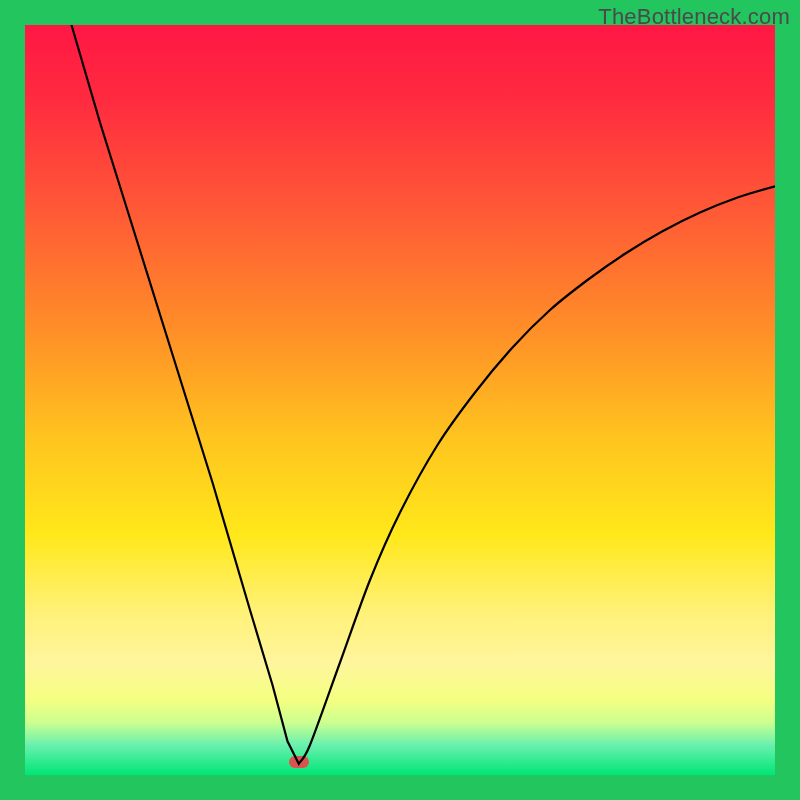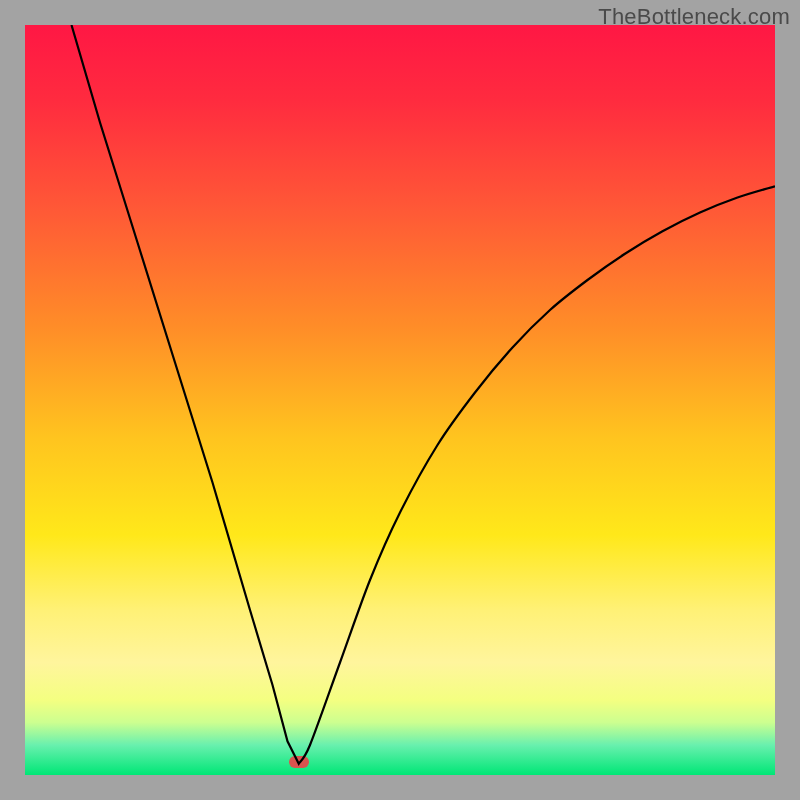--- a/index.html
+++ b/index.html
@@ -6,21 +6,21 @@
   html, body { width: 800px; height: 800px; overflow: hidden; }
   body {
     background: #000;
     font-family: Arial, Helvetica, sans-serif;
     position: relative;
   }
   .frame {
     position: absolute;
     top: 0; left: 0;
     width: 800px; height: 800px;
-    background: #a3a3a3;
+    background: #22c55e;
   }
   .plot-area {
     position: absolute;
     top: 25px;
     left: 25px;
     width: 750px;
     height: 750px;
     overflow: hidden;
   }
   .gradient {

